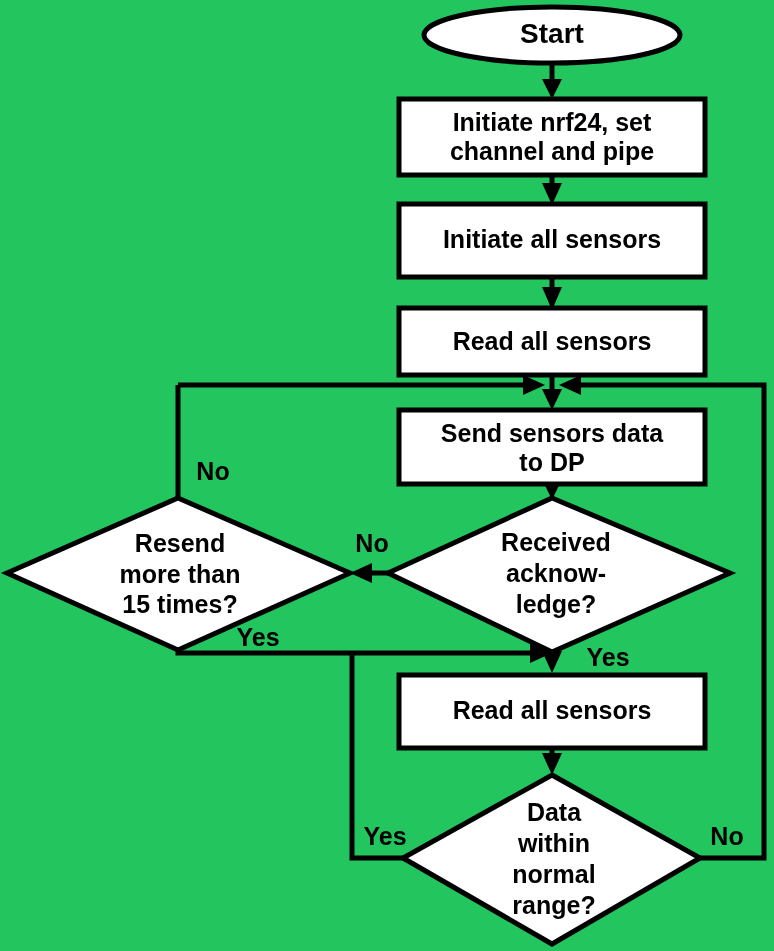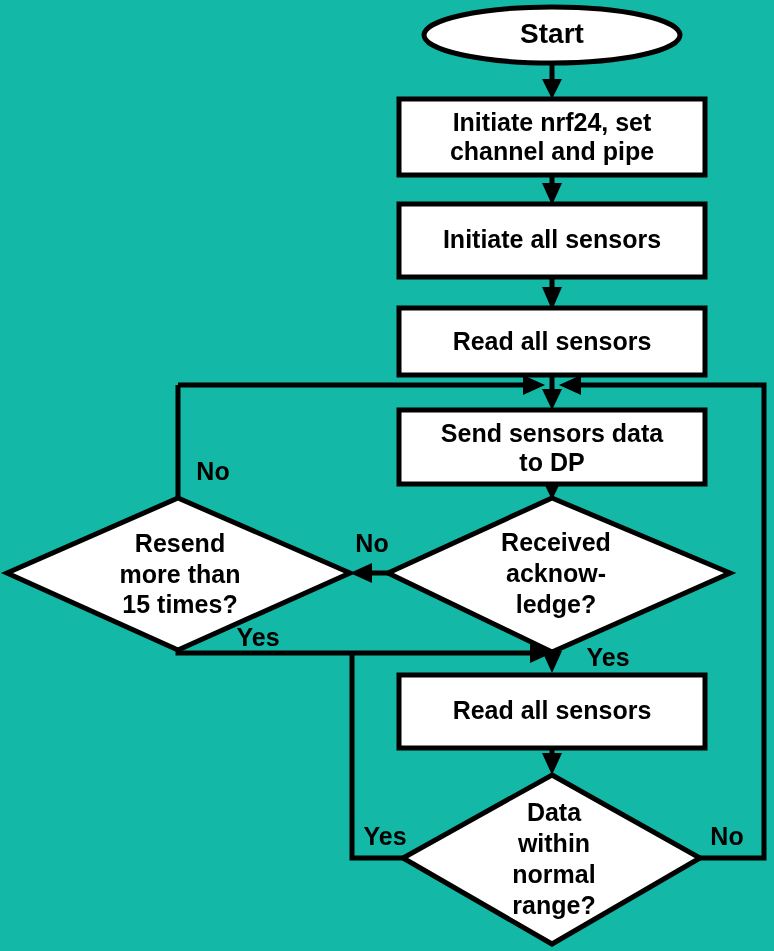--- a/index.html
+++ b/index.html
@@ -4,21 +4,21 @@
 <style>
   html, body {
     margin: 0;
     padding: 0;
     background: #ffffff;
   }
   #flowchart-root {
     position: relative;
     width: 774px;
     height: 951px;
-    background: #14b8a6;
+    background: #22c55e;
     overflow: hidden;
     font-family: "Liberation Sans", sans-serif;
   }
   svg#flow-svg {
     display: block;
     width: 774px;
     height: 951px;
   }
   .node-shape {
     fill: #ffffff;

